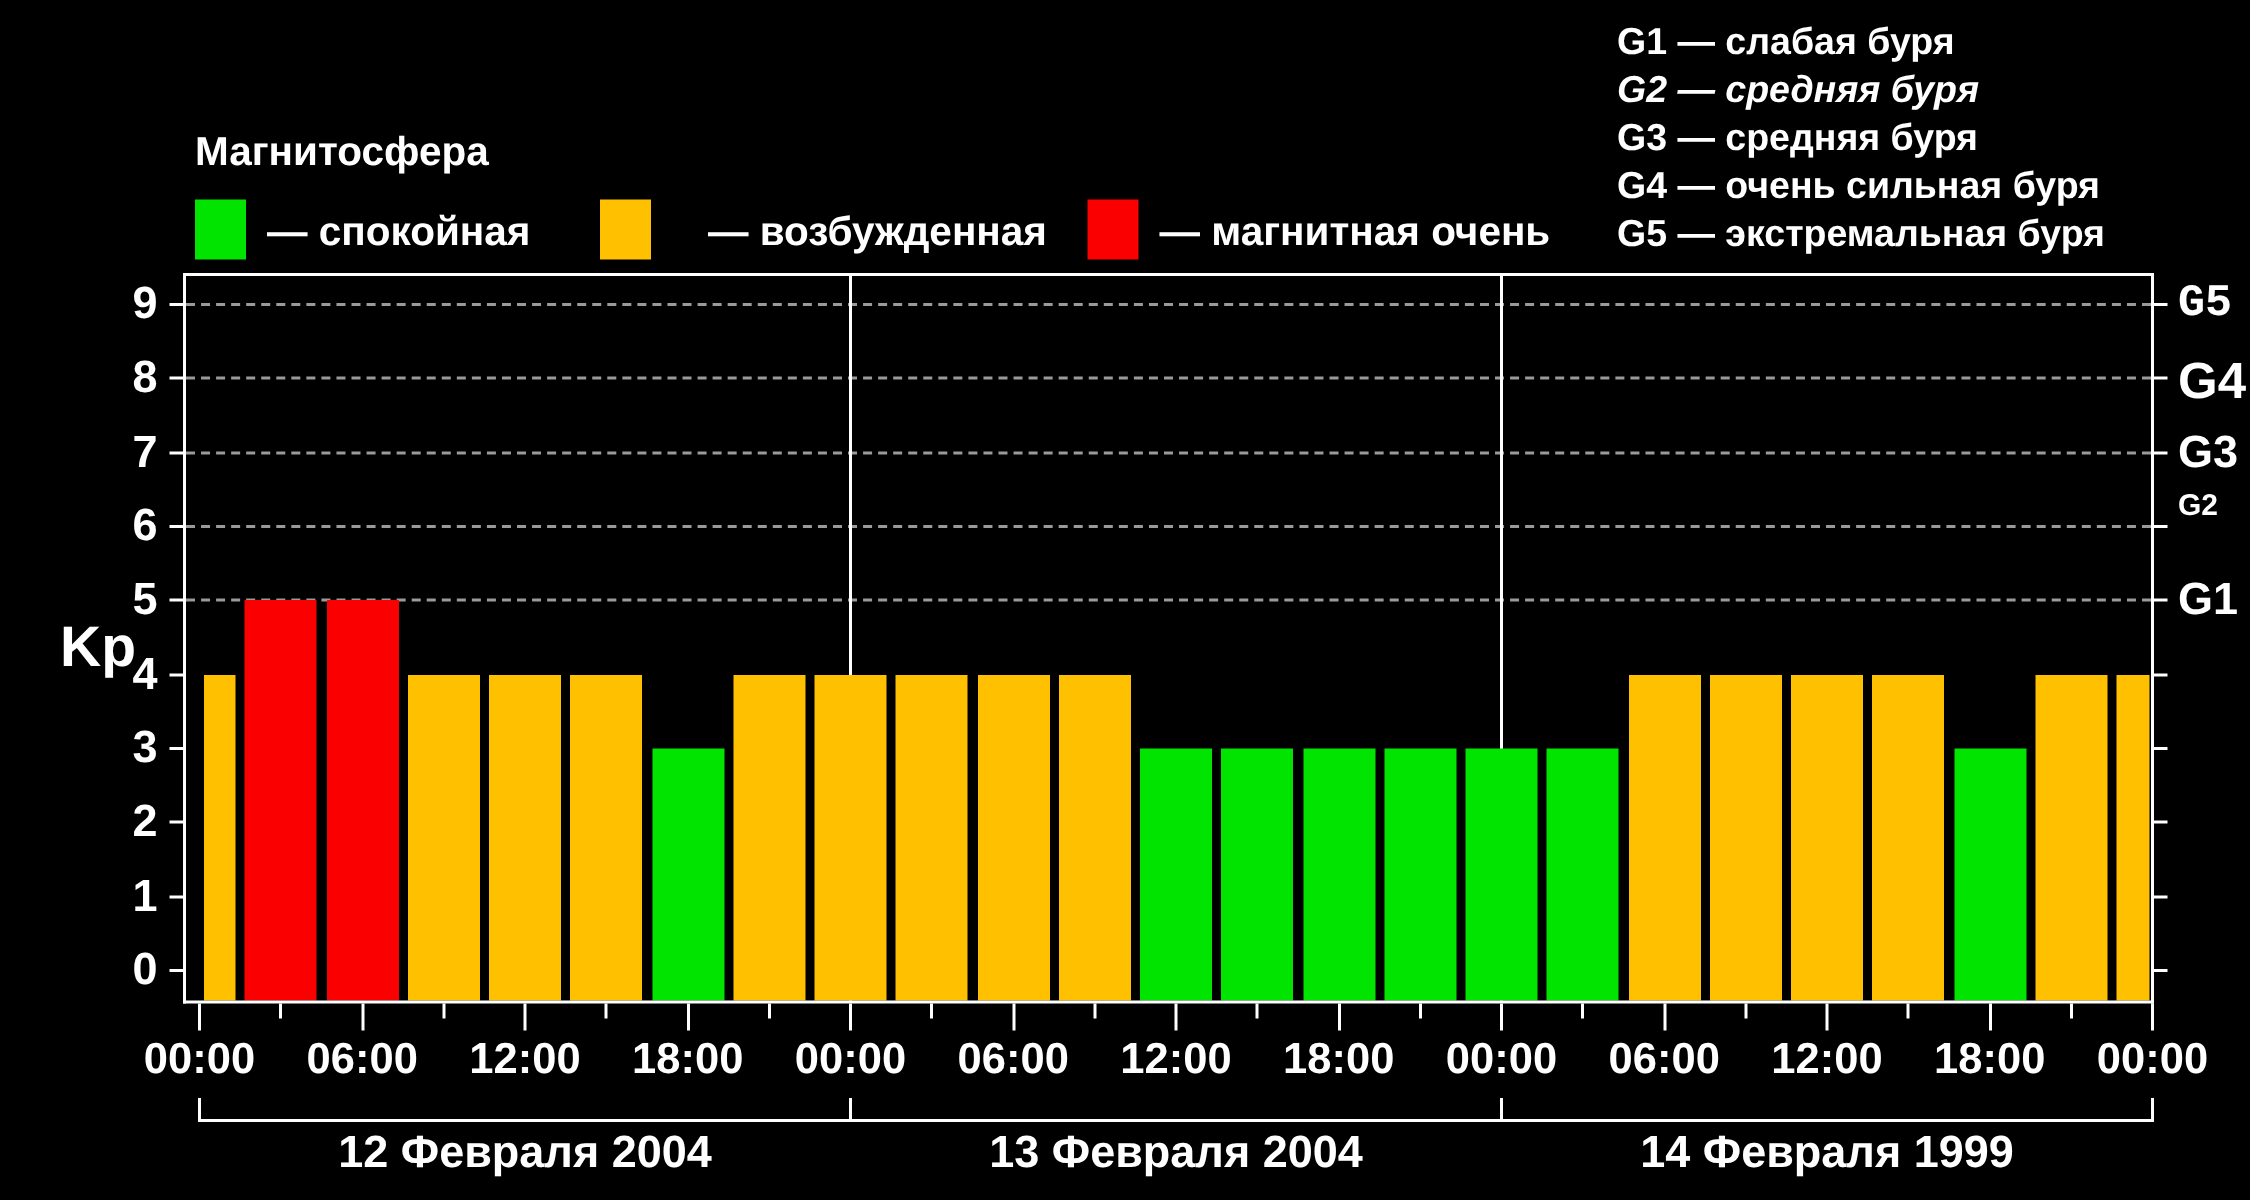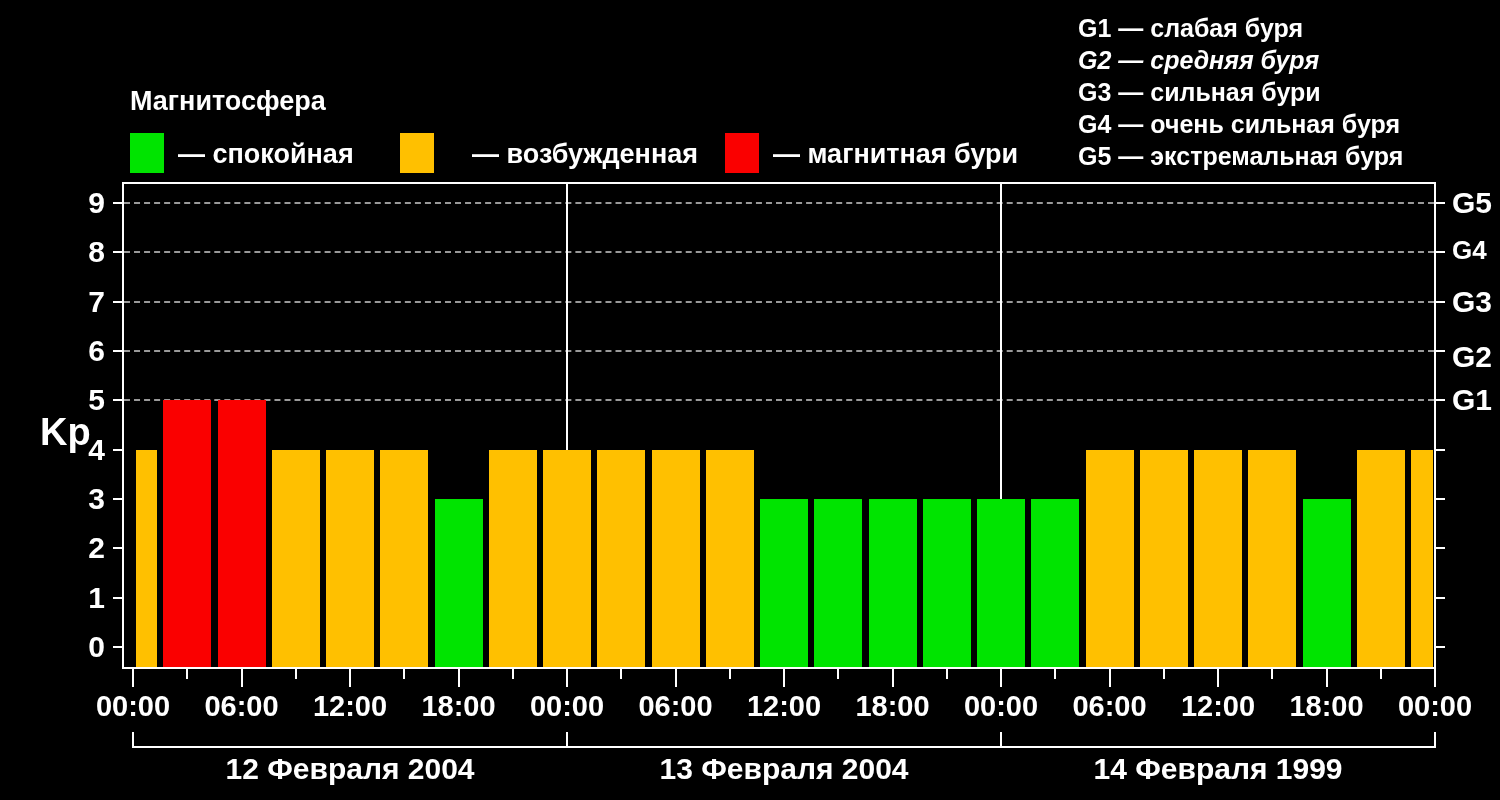--- a/index.html
+++ b/index.html
@@ -16,26 +16,26 @@
 <body>
 
 <div id="stage">
   <div class="subtitle">Магнитосфера</div>
   <div id="legend">
       <div style="left: 130px; top: 133px; width: 34px; height: 40px; background: rgb(0, 228, 0);"></div>
       <div style="left: 178px; top: 139px; font-size: 27px;">— спокойная</div>
       <div style="left: 400px; top: 133px; width: 34px; height: 40px; background: rgb(255, 192, 0);"></div>
       <div style="left: 472px; top: 139px; font-size: 27px;">— возбужденная</div>
       <div style="left: 725px; top: 133px; width: 34px; height: 40px; background: rgb(250, 0, 0);"></div>
-      <div style="left: 773px; top: 139px; font-size: 27px;">— магнитная бури</div>
+      <div style="left: 773px; top: 139px; font-size: 27px;">— магнитная очень</div>
     </div>
   <div id="glegend">
       <div style="left: 1078px; top: 14px; font-size: 25px;">G1 — слабая буря</div>
       <div style="left: 1078px; top: 46px; font-size: 25px; font-style: italic;">G2 — средняя буря</div>
-      <div style="left: 1078px; top: 78px; font-size: 25px;">G3 — сильная бури</div>
+      <div style="left: 1078px; top: 78px; font-size: 25px;">G3 — средняя буря</div>
       <div style="left: 1078px; top: 110px; font-size: 25px;">G4 — очень сильная буря</div>
       <div style="left: 1078px; top: 142px; font-size: 25px;">G5 — экстремальная буря</div>
     </div>
   <div id="plot">
       <div style="left: 124px; top: 399.35px; width: 1310px; height: 0px; border-top: 2px dashed rgb(154, 154, 154); z-index: 1;"></div>
       <div style="left: 124px; top: 350.02px; width: 1310px; height: 0px; border-top: 2px dashed rgb(154, 154, 154); z-index: 1;"></div>
       <div style="left: 124px; top: 300.69px; width: 1310px; height: 0px; border-top: 2px dashed rgb(154, 154, 154); z-index: 1;"></div>
       <div style="left: 124px; top: 251.36px; width: 1310px; height: 0px; border-top: 2px dashed rgb(154, 154, 154); z-index: 1;"></div>
       <div style="left: 124px; top: 202.03px; width: 1310px; height: 0px; border-top: 2px dashed rgb(154, 154, 154); z-index: 1;"></div>
       <div style="left: 566px; top: 182px; width: 2px; height: 485px; background: rgb(255, 255, 255); z-index: 1;"></div>
@@ -95,24 +95,24 @@
       <div style="left: 113px; top: 300.69px; width: 9px; height: 2px; background: rgb(255, 255, 255);"></div>
       <div style="left: 1436px; top: 300.69px; width: 9px; height: 2px; background: rgb(255, 255, 255);"></div>
       <div style="left: 55px; top: 284.69px; width: 50px; text-align: right; font-size: 30px;">7</div>
       <div style="left: 113px; top: 251.36px; width: 9px; height: 2px; background: rgb(255, 255, 255);"></div>
       <div style="left: 1436px; top: 251.36px; width: 9px; height: 2px; background: rgb(255, 255, 255);"></div>
       <div style="left: 55px; top: 235.36px; width: 50px; text-align: right; font-size: 30px;">8</div>
       <div style="left: 113px; top: 202.03px; width: 9px; height: 2px; background: rgb(255, 255, 255);"></div>
       <div style="left: 1436px; top: 202.03px; width: 9px; height: 2px; background: rgb(255, 255, 255);"></div>
       <div style="left: 55px; top: 186.03px; width: 50px; text-align: right; font-size: 30px;">9</div>
       <div style="left: 1452px; top: 383.35px; font-size: 30px;">G1</div>
-      <div style="left: 1452px; top: 340px; font-size: 30px;">G2</div>
+      <div style="left: 1452px; top: 326px; font-size: 20px;">G2</div>
       <div style="left: 1452px; top: 284.69px; font-size: 30px;">G3</div>
-      <div style="left: 1452px; top: 235.36px; font-size: 26px;">G4</div>
-      <div style="left: 1452px; top: 186.03px; font-size: 30px;">G5</div>
+      <div style="left: 1452px; top: 235.36px; font-size: 34px;">G4</div>
+      <div style="left: 1452px; top: 186.03px; font-size: 30px; font-family: Liberation Mono, monospace;">G5</div>
       <div style="left: 132px; top: 669px; width: 2px; height: 18px; background: rgb(255, 255, 255);"></div>
       <div style="left: 186.25px; top: 669px; width: 2px; height: 10px; background: rgb(255, 255, 255);"></div>
       <div style="left: 240.5px; top: 669px; width: 2px; height: 18px; background: rgb(255, 255, 255);"></div>
       <div style="left: 294.75px; top: 669px; width: 2px; height: 10px; background: rgb(255, 255, 255);"></div>
       <div style="left: 349px; top: 669px; width: 2px; height: 18px; background: rgb(255, 255, 255);"></div>
       <div style="left: 403.25px; top: 669px; width: 2px; height: 10px; background: rgb(255, 255, 255);"></div>
       <div style="left: 457.5px; top: 669px; width: 2px; height: 18px; background: rgb(255, 255, 255);"></div>
       <div style="left: 511.75px; top: 669px; width: 2px; height: 10px; background: rgb(255, 255, 255);"></div>
       <div style="left: 566px; top: 669px; width: 2px; height: 18px; background: rgb(255, 255, 255);"></div>
       <div style="left: 620.25px; top: 669px; width: 2px; height: 10px; background: rgb(255, 255, 255);"></div>

